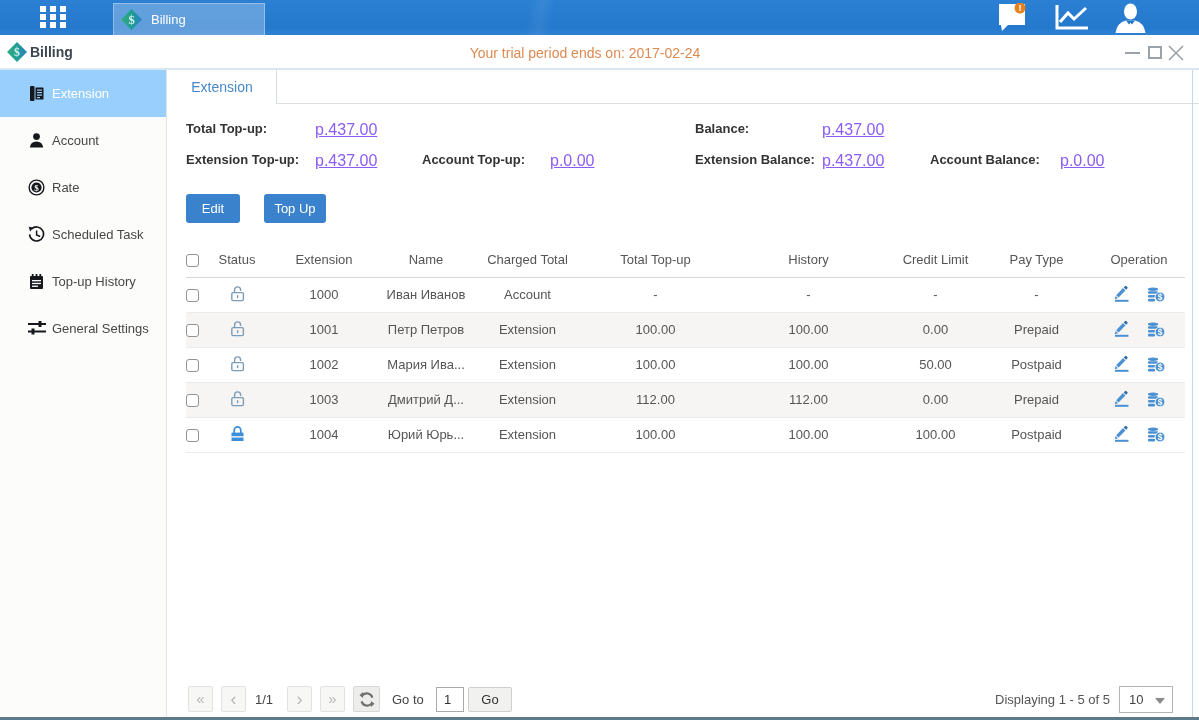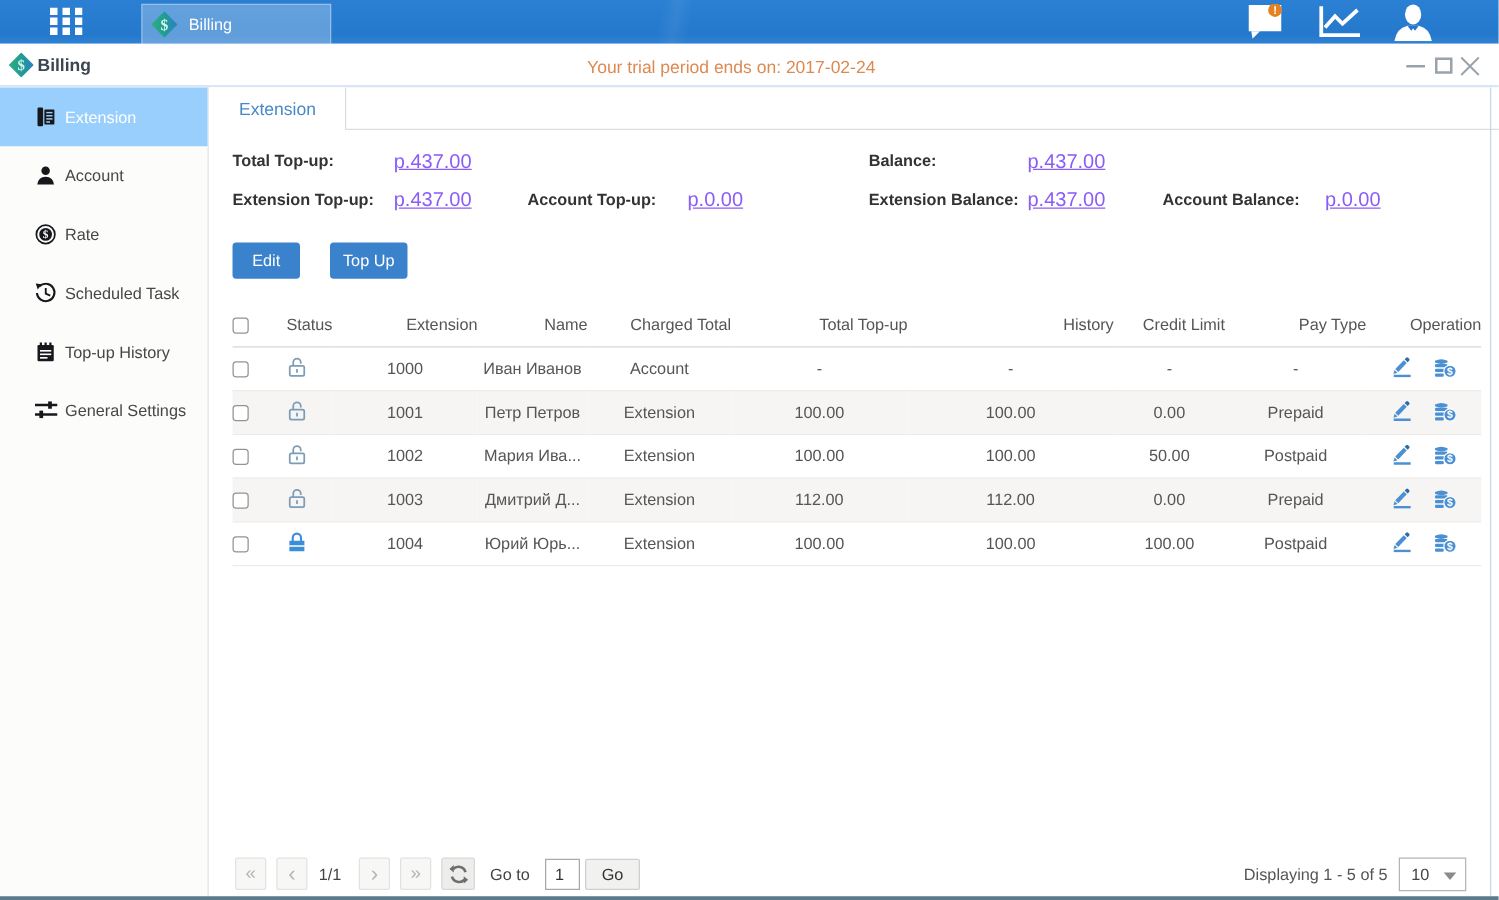--- a/index.html
+++ b/index.html
@@ -36,21 +36,21 @@
 #tab-active { position:absolute; left:0; top:0; width:109px; height:34px; background:#fff;
   border-right:1px solid #d9dee3; color:#4788c7; font-size:14px; line-height:34px; text-align:center; }
 
 .slabel { position:absolute; font-size:13px; font-weight:bold; color:#333; }
 .sval { position:absolute; font-size:16px; color:#8b5cf6;text-decoration:underline; }
 
 .bluebtn { position:absolute; top:124px; height:29px; background:#3b82cd; border-radius:3px;
   color:#fff; font-size:13px; text-align:center; line-height:29px; }
 
 #tbl { position:absolute; left:18px; top:176px; width:999px; border-collapse:collapse; table-layout:fixed; }
-#tbl th { height:31px; font-weight:normal; font-size:13px; color:#555; border-bottom:1px solid #d8d8d8; vertical-align:top; padding-top:6px;text-align:right; }
+#tbl th { height:31px; font-weight:normal; font-size:13px; color:#555; border-bottom:1px solid #d8d8d8; vertical-align:top; padding-top:6px; }
 #tbl td { height:35px; font-size:13px; color:#555; text-align:center; border-bottom:1px solid #ececec; }
 #tbl tr.alt td { background:#f6f5f4; }
 .cb { display:inline-block; width:13px; height:13px; border:1px solid #939393; border-radius:3px; background:#fff; vertical-align:middle; }
 td.cbc, th.cbc { text-align:left !important; padding-left:0; }
 
 .pgbtn { position:absolute; top:616px; width:25px; height:26px; background:#f7f7f6; border:1px solid #e2e2e0;
   border-radius:2px; color:#b5b5b5; font-size:15px; text-align:center; line-height:24px; }
 .pgtxt { position:absolute; font-size:13px; color:#444; }
 #goinput { position:absolute; left:268px; top:617px; width:28px; height:25px; border:1px solid #a9a9a9; font-size:13px; color:#333; text-align:left; padding-left:7px; line-height:23px; background:#fff; }
 #gobtn { position:absolute; left:300px; top:617px; width:44px; height:25px; background:#f1f1f0; border:1px solid #cfcfcd; border-radius:2px; font-size:13px; color:#333; text-align:center; line-height:23px; }

